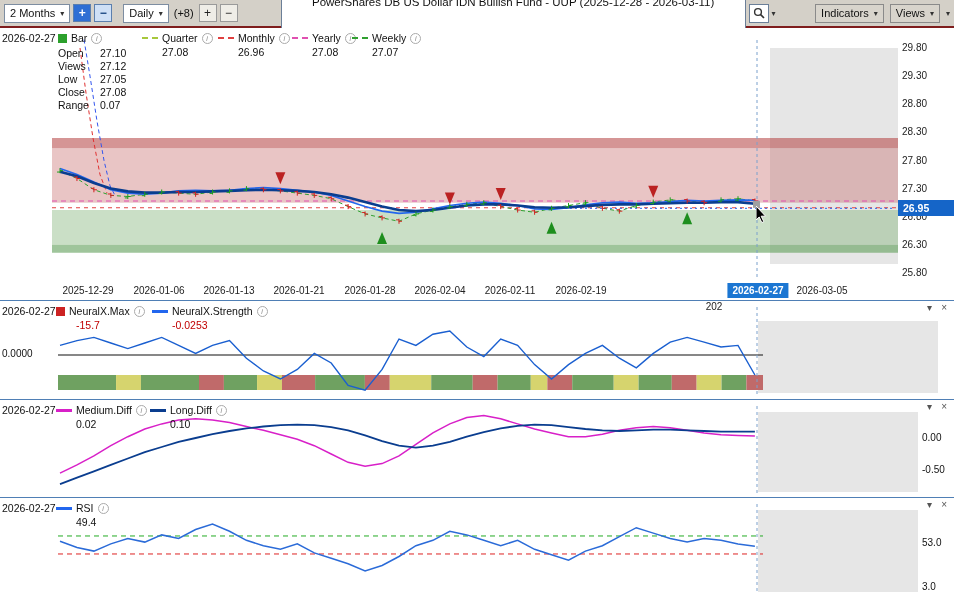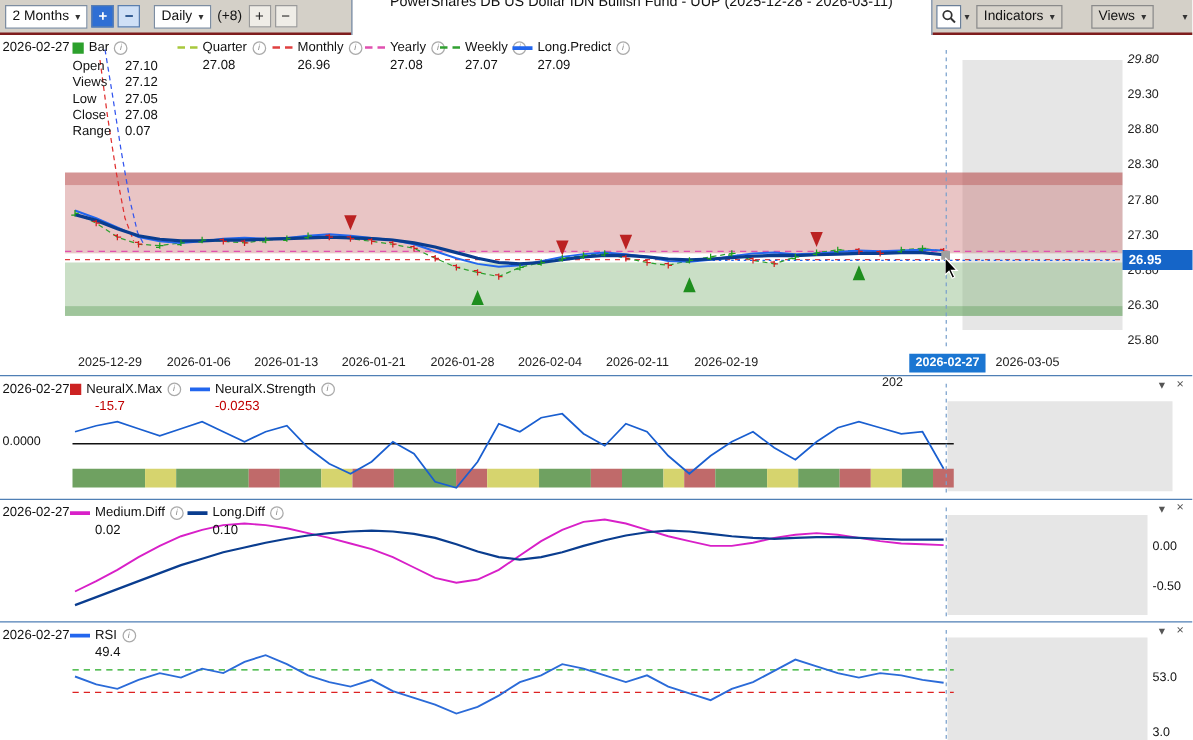--- a/index.html
+++ b/index.html
@@ -17,21 +17,21 @@
           line-height:1;display:flex;align-items:center;justify-content:center;padding:0;box-sizing:border-box}
   .tb-btn.blue{background:#2f6fd4;color:#fff;font-weight:bold}
   .tb-btn.blue-lt{background:#cfe0f6;color:#14427e;font-weight:bold}
   .tb-btn.gray{background:#efede7;border-color:#9a9a9a;color:#222}
   .offset{margin:0 2px}
   .titlebox{flex:1;max-width:465px;margin-left:40px;height:37px;border:1px solid #6b7f98;background:#fff;
             display:flex;align-items:flex-start;justify-content:center;font-size:11.5px;
             white-space:nowrap;overflow:hidden;box-sizing:border-box}
   .search-btn{width:20px;height:19px;border:1px solid #6b7f98;background:#fff;display:flex;
               align-items:center;justify-content:center;padding:0;box-sizing:border-box}
-  .rgroup{margin-left:auto;display:flex;align-items:center;gap:23px}
+  .rgroup{margin-left:auto;display:flex;align-items:center;gap:6px}
 
   
   .panel{position:relative;background:#fff}
   .panel.main{height:272px}
   .panel.sub{border-top:1px solid #4f7fb5}
   #panel-nx{height:98px}
   #panel-diff{height:97px}
   #panel-rsi{height:97px}
   svg.chart{display:block;position:absolute;left:0;top:0}
   .overlay{position:absolute;inset:0;pointer-events:none;z-index:3}
@@ -292,28 +292,20 @@
       <div class="lvalue">27.08</div>
     </div>
     <div class="litem" style="left:352px">
       <div class="lrow">
           <span class="sw-dash" style="border-top-color: rgb(48, 160, 48);"></span>
         <span class="llabel">Weekly</span>
         <span class="info">i</span>
         </div>
       <div class="lvalue">27.07</div>
     </div>
-    <div class="litem" style="left:410px">
-      <div class="lrow">
-          <span class="sw-line" style="background: rgb(34, 102, 238);"></span>
-        <span class="llabel">Long.Predict</span>
-        <span class="info">i</span>
-        </div>
-      <div class="lvalue">27.09</div>
-    </div>
 
     <div class="ohlc">
       <div class="orow">
           <span class="olab">Open</span>
           <span class="oval">27.10</span>
         </div>
       <div class="orow">
           <span class="olab">Views</span>
           <span class="oval">27.12</span>
         </div>
@@ -327,21 +319,21 @@
         </div>
       <div class="orow">
           <span class="olab">Range</span>
           <span class="oval">0.07</span>
         </div>
     </div>
   </div>
 
   <div id="y-axis-main" class="yaxis">
     <div class="price-highlight">26.95</div>
-  <div class="y-label" style="top: 14px; font-style: italic;">29.80</div>
+  <div class="y-label" style="top: 14px;">29.80</div>
       <div class="y-label" style="top: 42.125px;">29.30</div>
       <div class="y-label" style="top: 70.25px;">28.80</div>
       <div class="y-label" style="top: 98.375px;">28.30</div>
       <div class="y-label" style="top: 126.5px;">27.80</div>
       <div class="y-label" style="top: 154.625px;">27.30</div>
       <div class="y-label" style="top: 182.75px;">26.80</div>
       <div class="y-label" style="top: 210.875px;">26.30</div>
       <div class="y-label" style="top: 239px;">25.80</div>
     </div>
   <div id="x-axis-main" class="xaxis">

